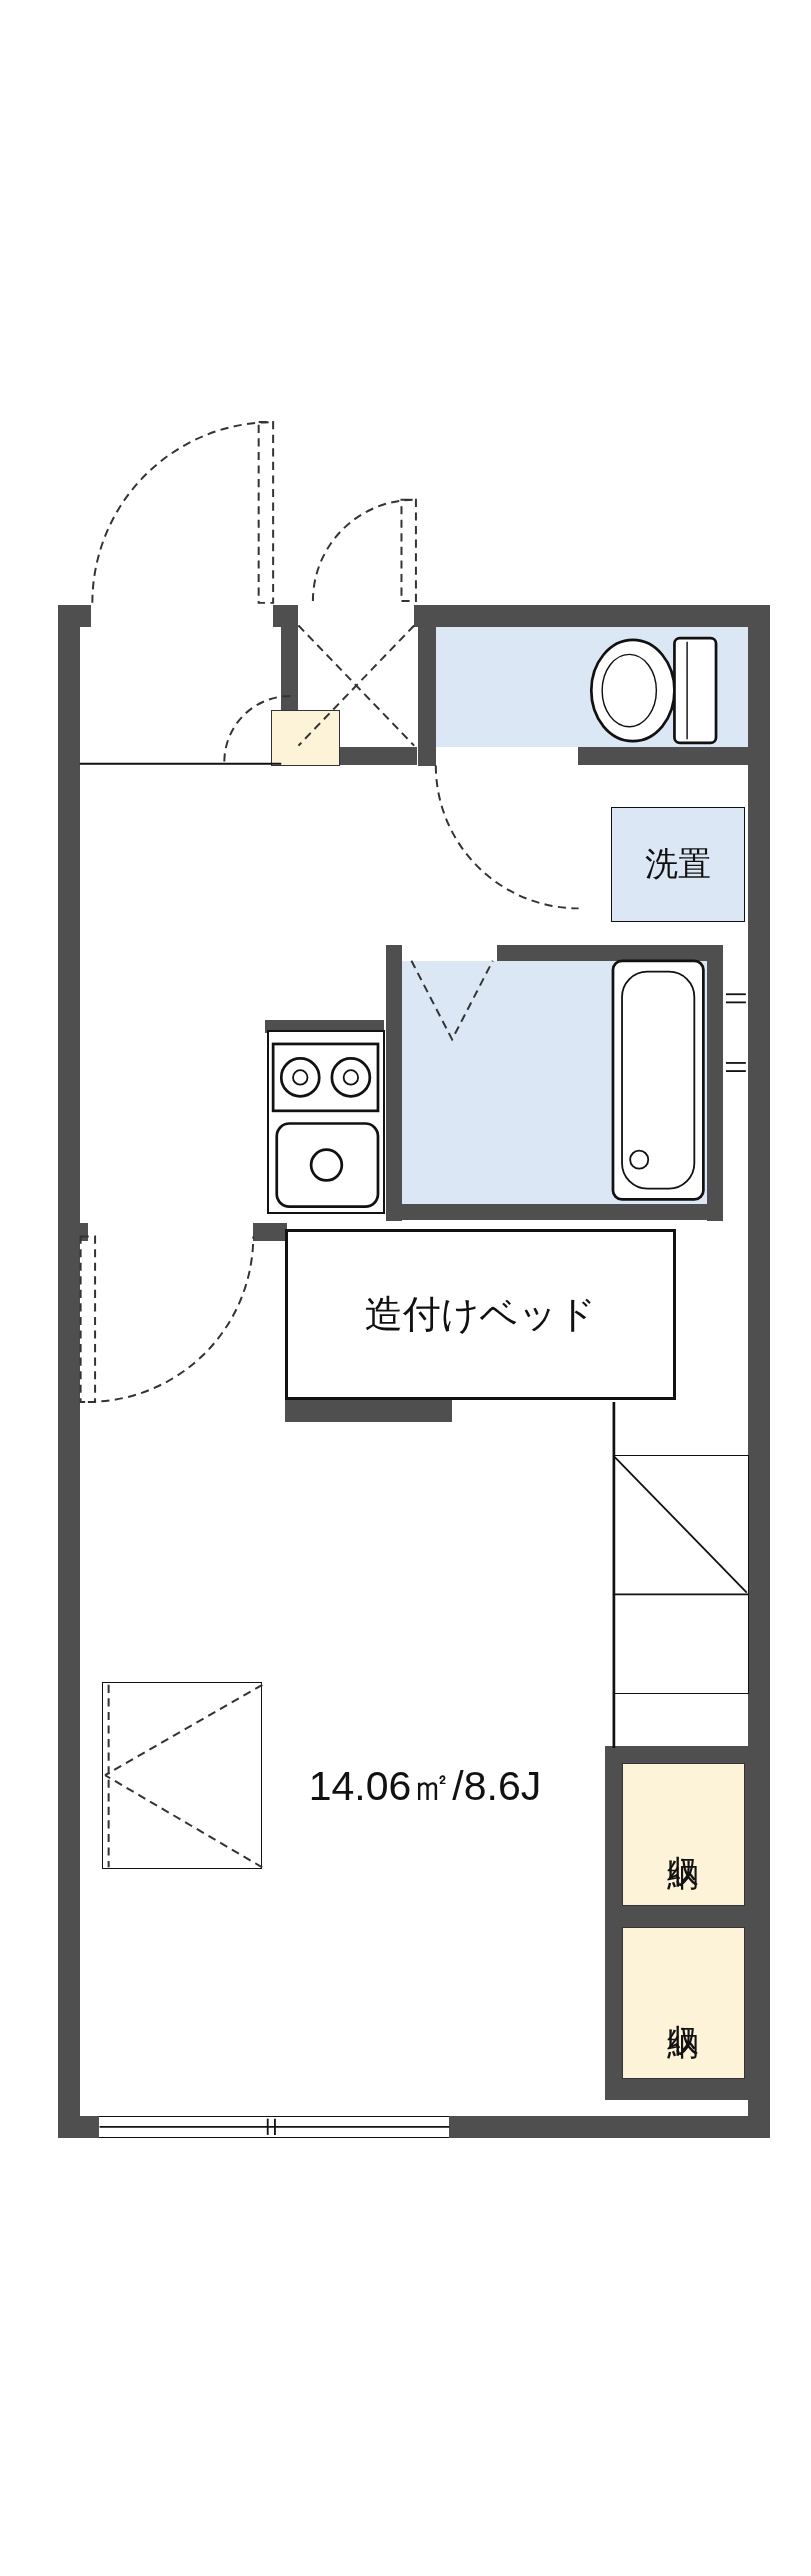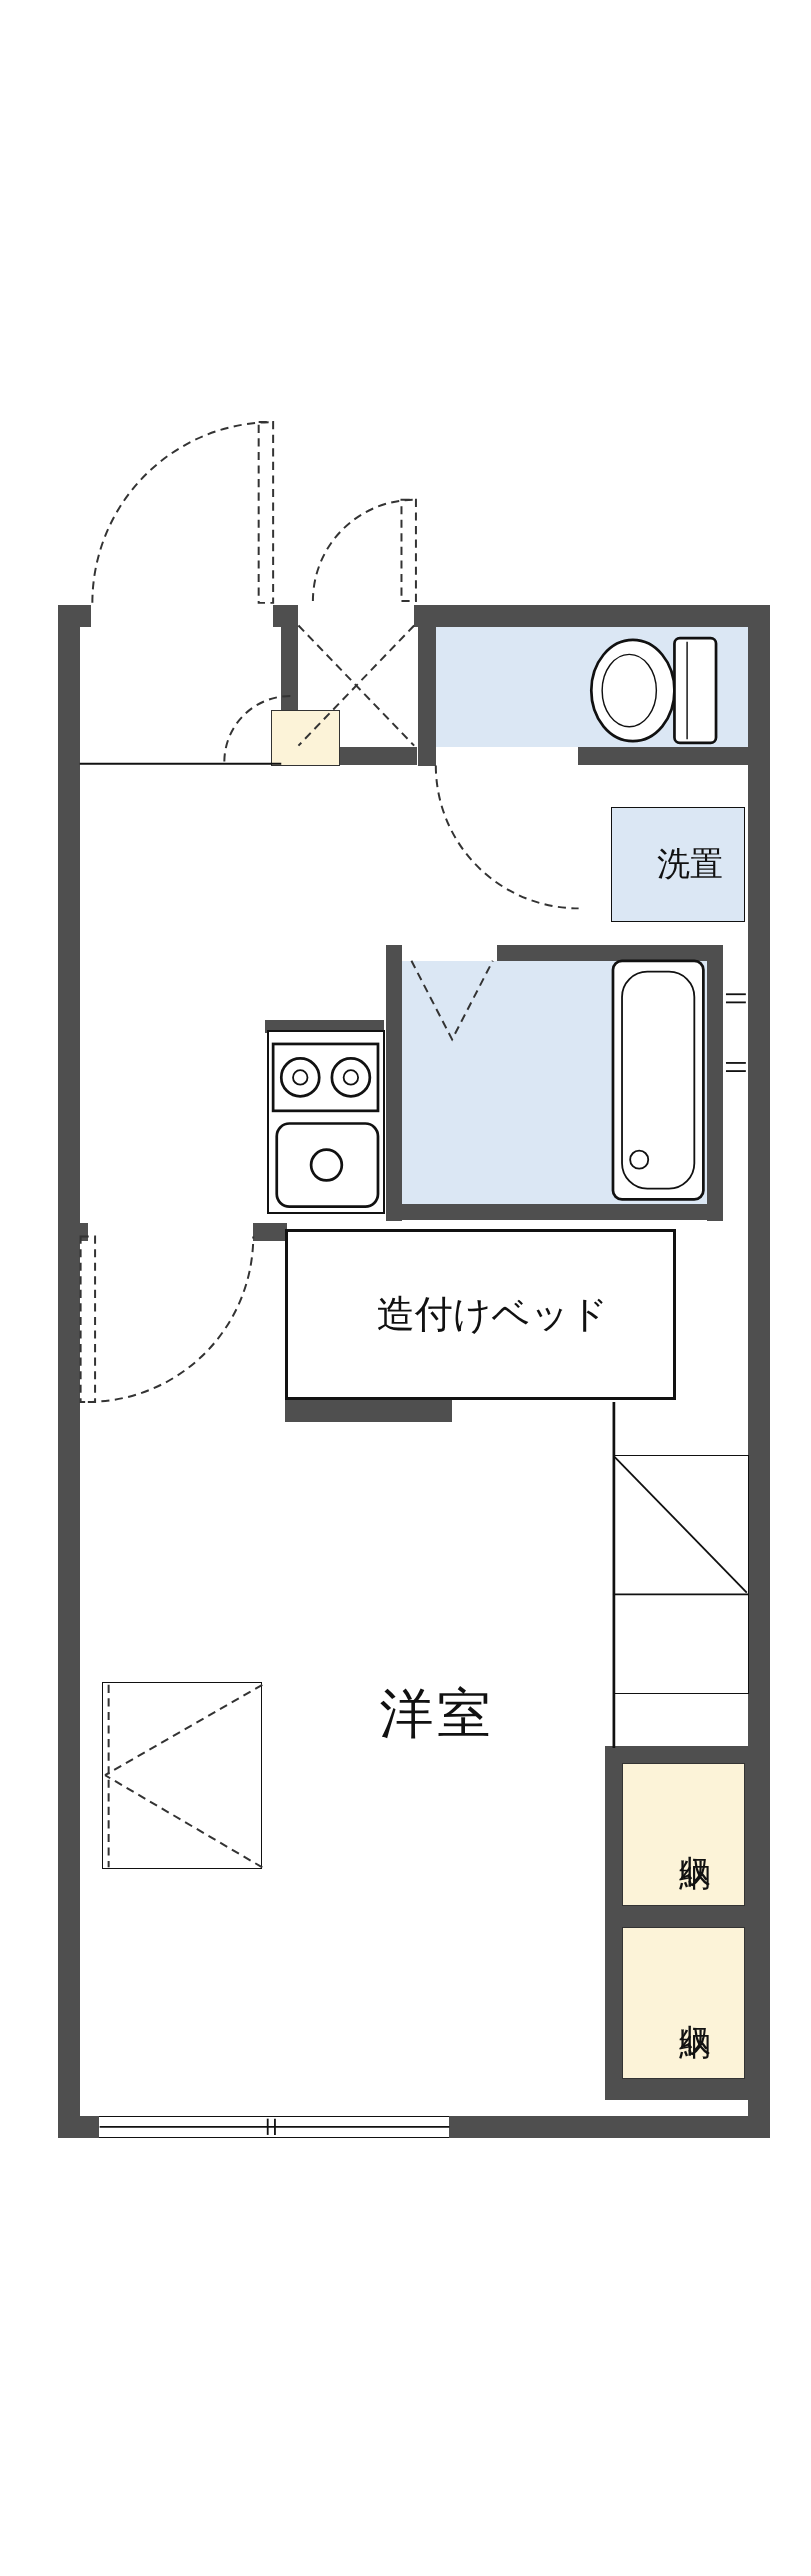--- a/index.html
+++ b/index.html
@@ -15,21 +15,21 @@
     font-family:"Liberation Sans","DejaVu Sans",sans-serif;color:var(--line);
   }
   .abs{position:absolute;box-sizing:border-box;}
   .wall{background:var(--wall);z-index:2;}
   .fill{z-index:1;}
   .wet{background:var(--wet);}
   .cream{background:var(--cream);}
   .box{z-index:3;}
   svg.overlay{position:absolute;left:0;top:0;z-index:5;pointer-events:none;}
   .label{z-index:10;display:flex;align-items:center;justify-content:center;
-         text-align:center;color:var(--line);margin-left:12px;}
+         text-align:center;color:var(--line);}
   .label.col{}
   .v-text{writing-mode:vertical-rl;text-orientation:upright;letter-spacing:4.5px;}
   
   .fixture{fill:#ffffff;stroke:var(--line);stroke-width:3;}
   .thin{fill:none;stroke:var(--line);stroke-width:2;}
   .thick{fill:none;stroke:var(--line);stroke-width:3;}
   .dashed{fill:none;stroke:var(--dash);stroke-width:2.2;stroke-dasharray:9 6;}
 </style>
 </head>
 <body>
@@ -146,22 +146,22 @@
       <line class="dashed" x1="120" y1="1864" x2="120" y2="2066"></line>
     </g>
   </svg>
 
   <div class="abs label col" style="left:285px;top:1229px;width:391px;height:171px;font-size:38px;line-height:1.45;">
     <div>造付けベッド</div>
   </div>
 
   <div class="abs label" style="left:611px;top:807px;width:134px;height:115px;font-size:33px;">洗置</div>
 
-  <div class="abs label" style="left:208px;top:1683px;width:434px;height:63px;font-size:54px;letter-spacing:3.6px;">洋室</div>
 
+  <div class="abs label" style="left:208px;top:1761px;width:434px;height:51px;font-size:41px;">14.06㎡/8.6J</div>
 
   <div class="abs label" style="left:622px;top:1763px;width:123px;height:143px;font-size:32px;">
     <span class="v-text">収納</span>
   </div>
 
   <div class="abs label" style="left:622px;top:1927px;width:123px;height:152px;font-size:32px;">
     <span class="v-text">収納</span>
   </div>
 
 </div>

